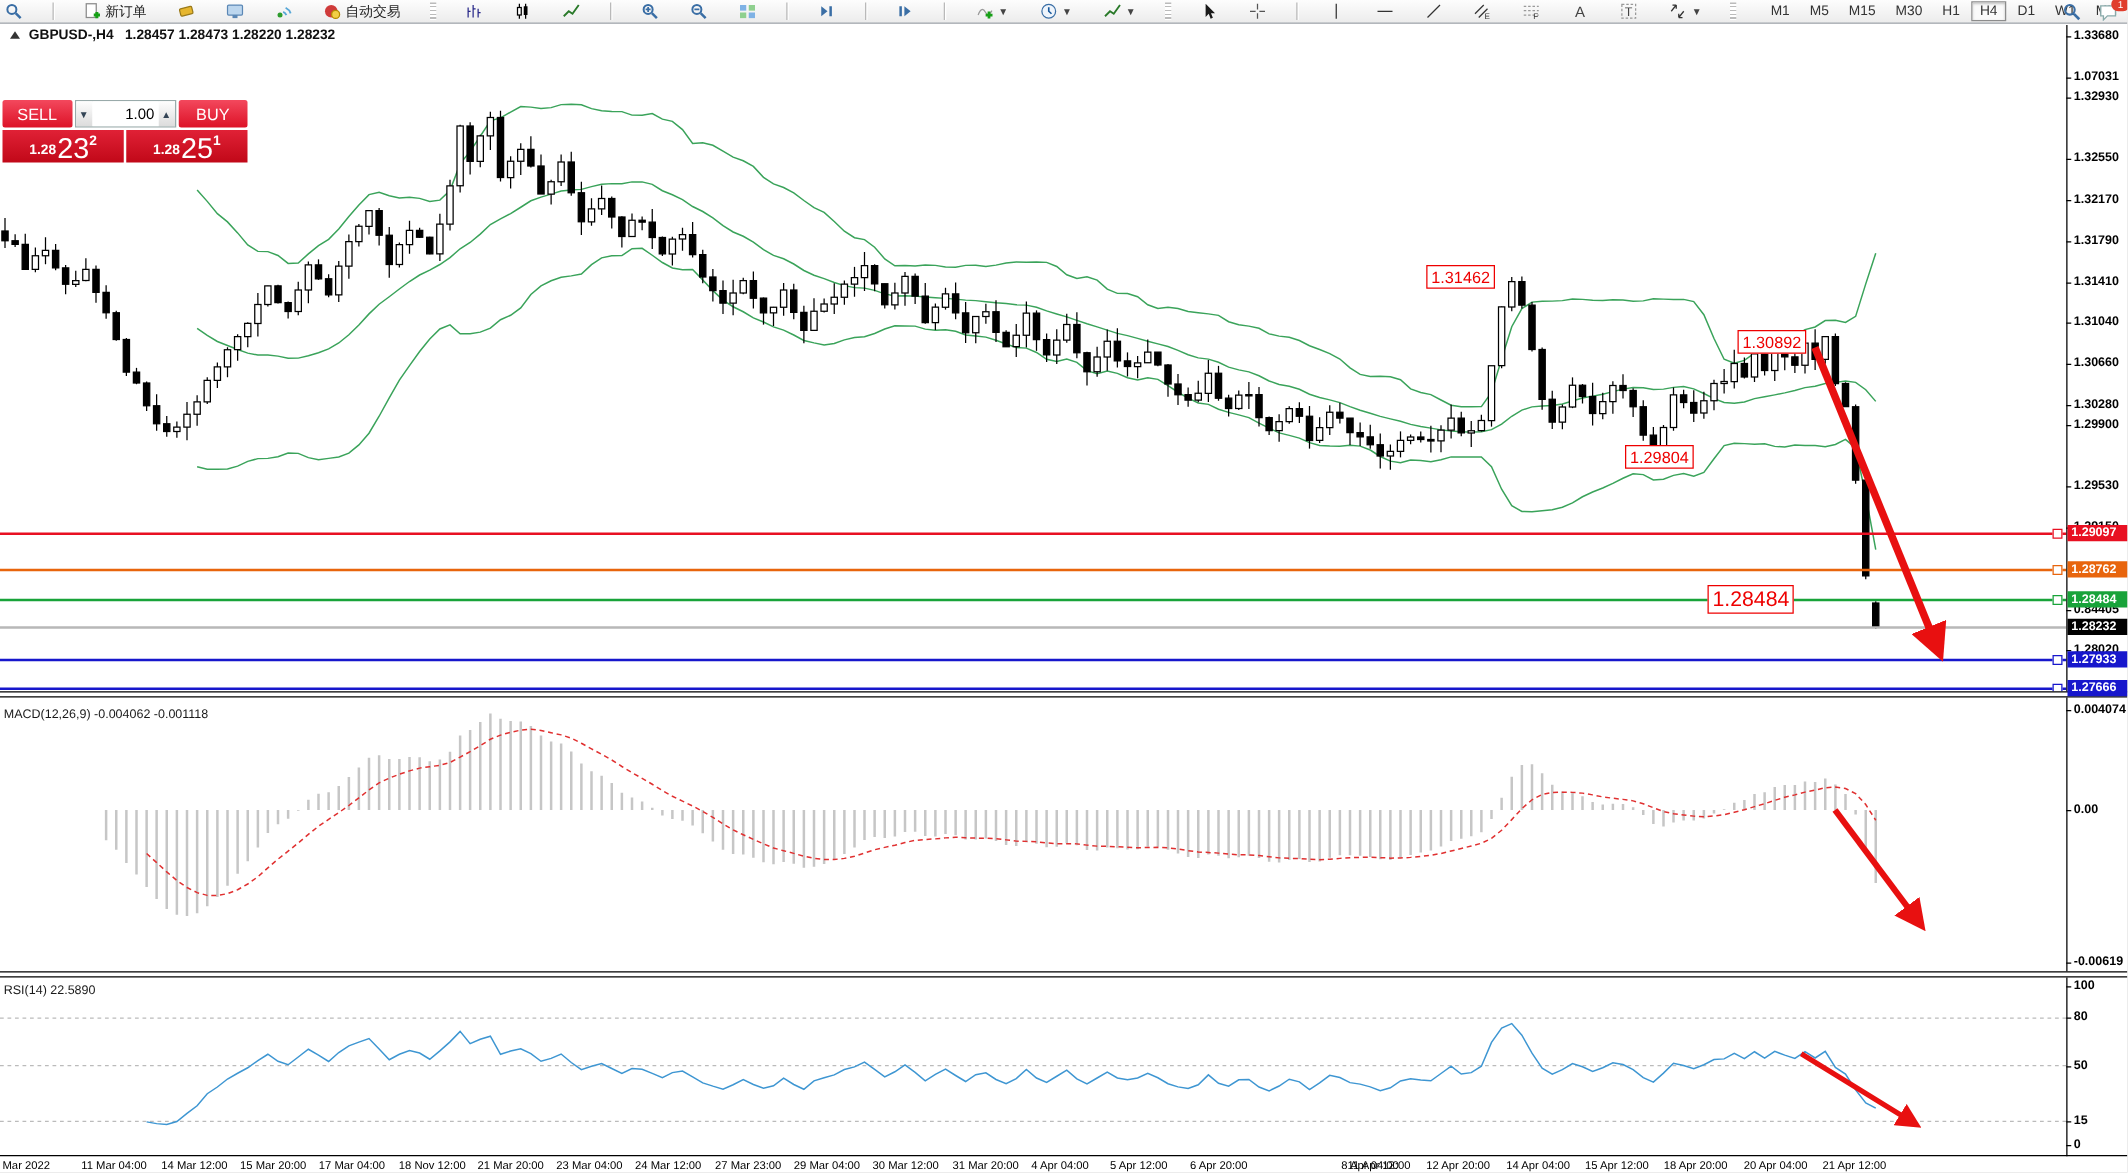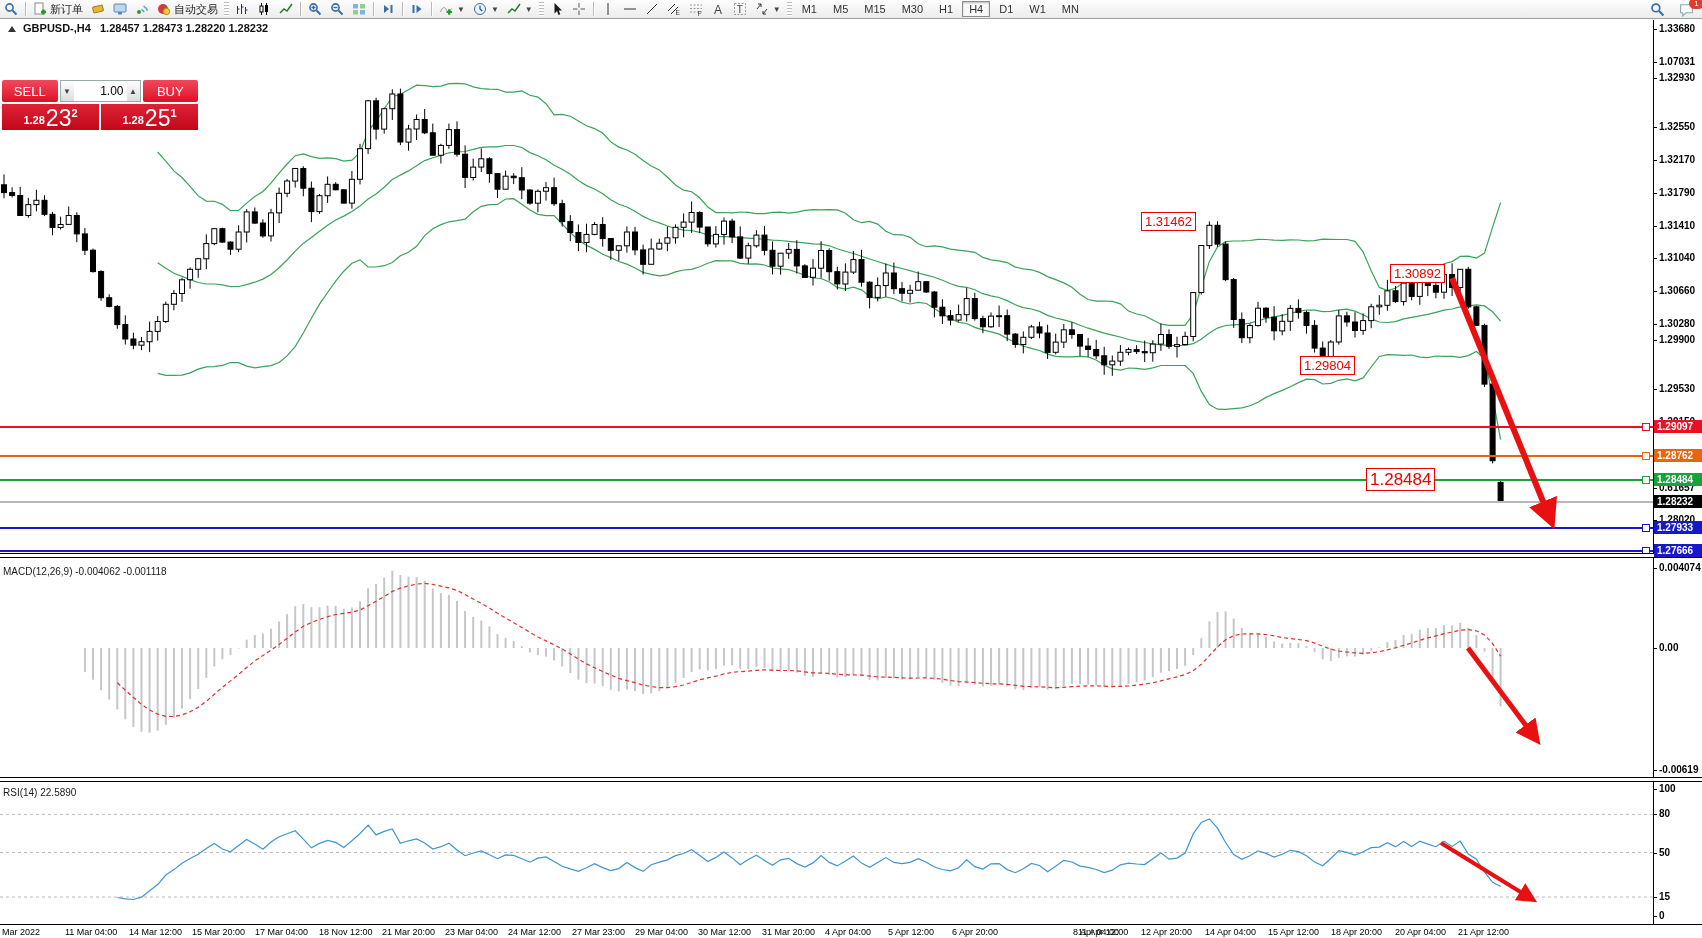--- a/index.html
+++ b/index.html
@@ -1,21 +1,21 @@
 <!DOCTYPE html>
 <html><head>
 <meta charset="utf-8">
 <style>
   html,body{margin:0;padding:0;background:#ddd;}
   #app{position:relative;width:1702px;height:938px;background:#fff;overflow:hidden;
        font-family:"Liberation Sans",sans-serif;-webkit-font-smoothing:antialiased;}
   
   #toolbar{position:absolute;left:0;top:0;width:1702px;height:18px;
     background:linear-gradient(#fdfdfd,#ececec);border-bottom:1px solid #9aa0a6;
-    display:flex;align-items:center;font-size:11px;color:#222;white-space:nowrap;}
+    display:flex;align-items:center;font-size:11px;color:#222;white-space:nowrap;justify-content:space-between;}
   .tbtn{display:inline-flex;align-items:center;gap:3px;padding:0 4px;height:16px;cursor:default;}
   .tbtn svg{width:14px;height:14px;}
   .sep{width:1px;height:14px;background:#b9b9b9;margin:0 3px;box-shadow:1px 0 0 #fff;}
   .grip{width:5px;height:14px;margin:0 2px;background:repeating-linear-gradient(#bbb 0 1px,#fff 1px 3px);}
   .dd{font-size:8px;color:#444;margin-left:1px;}
   .tf{padding:1px 6px;margin:0 1px;color:#333;font-size:11px;border:1px solid transparent;cursor:default;}
   .tf.on{background:#fafafa;border:1px solid #8c8c8c;box-shadow:inset 0 1px 2px #bbb;}
   #tbright{position:absolute;right:4px;top:1px;display:flex;align-items:center;gap:6px;}
   .badge{position:absolute;top:-3px;right:-6px;min-width:11px;height:11px;border-radius:6px;
     background:#e03e2d;color:#fff;font-size:8px;line-height:11px;text-align:center;padding:0 2px;}
@@ -961,21 +961,21 @@
     <div class="ptick" style="top:121px">1.32550</div>
     <div class="ptick" style="top:154px">1.32170</div>
     <div class="ptick" style="top:187px">1.31790</div>
     <div class="ptick" style="top:220px">1.31410</div>
     <div class="ptick" style="top:252px">1.31040</div>
     <div class="ptick" style="top:285px">1.30660</div>
     <div class="ptick" style="top:318px">1.30280</div>
     <div class="ptick" style="top:334px">1.29900</div>
     <div class="ptick" style="top:383px">1.29530</div>
     <div class="ptick" style="top:416px">1.29150</div>
-    <div class="ptick" style="top:482px">0.61657</div>
+    <div class="ptick" style="top:482px">0.84405</div>
     <div class="ptick" style="top:514px">1.28020</div>
     <div class="hline" style="top:426px;background:#e81022"></div>
     <div class="lmark" style="top:423px;border-color:#e81022"></div>
     <div class="pbadge" style="top:420px;background:#e81022">1.29097</div>
     <div class="hline" style="top:455px;background:#e8650d"></div>
     <div class="lmark" style="top:452px;border-color:#e8650d"></div>
     <div class="pbadge" style="top:449px;background:#e8650d">1.28762</div>
     <div class="hline" style="top:479px;background:#18a33a"></div>
     <div class="lmark" style="top:476px;border-color:#18a33a"></div>
     <div class="pbadge" style="top:473px;background:#18a33a">1.28484</div>

